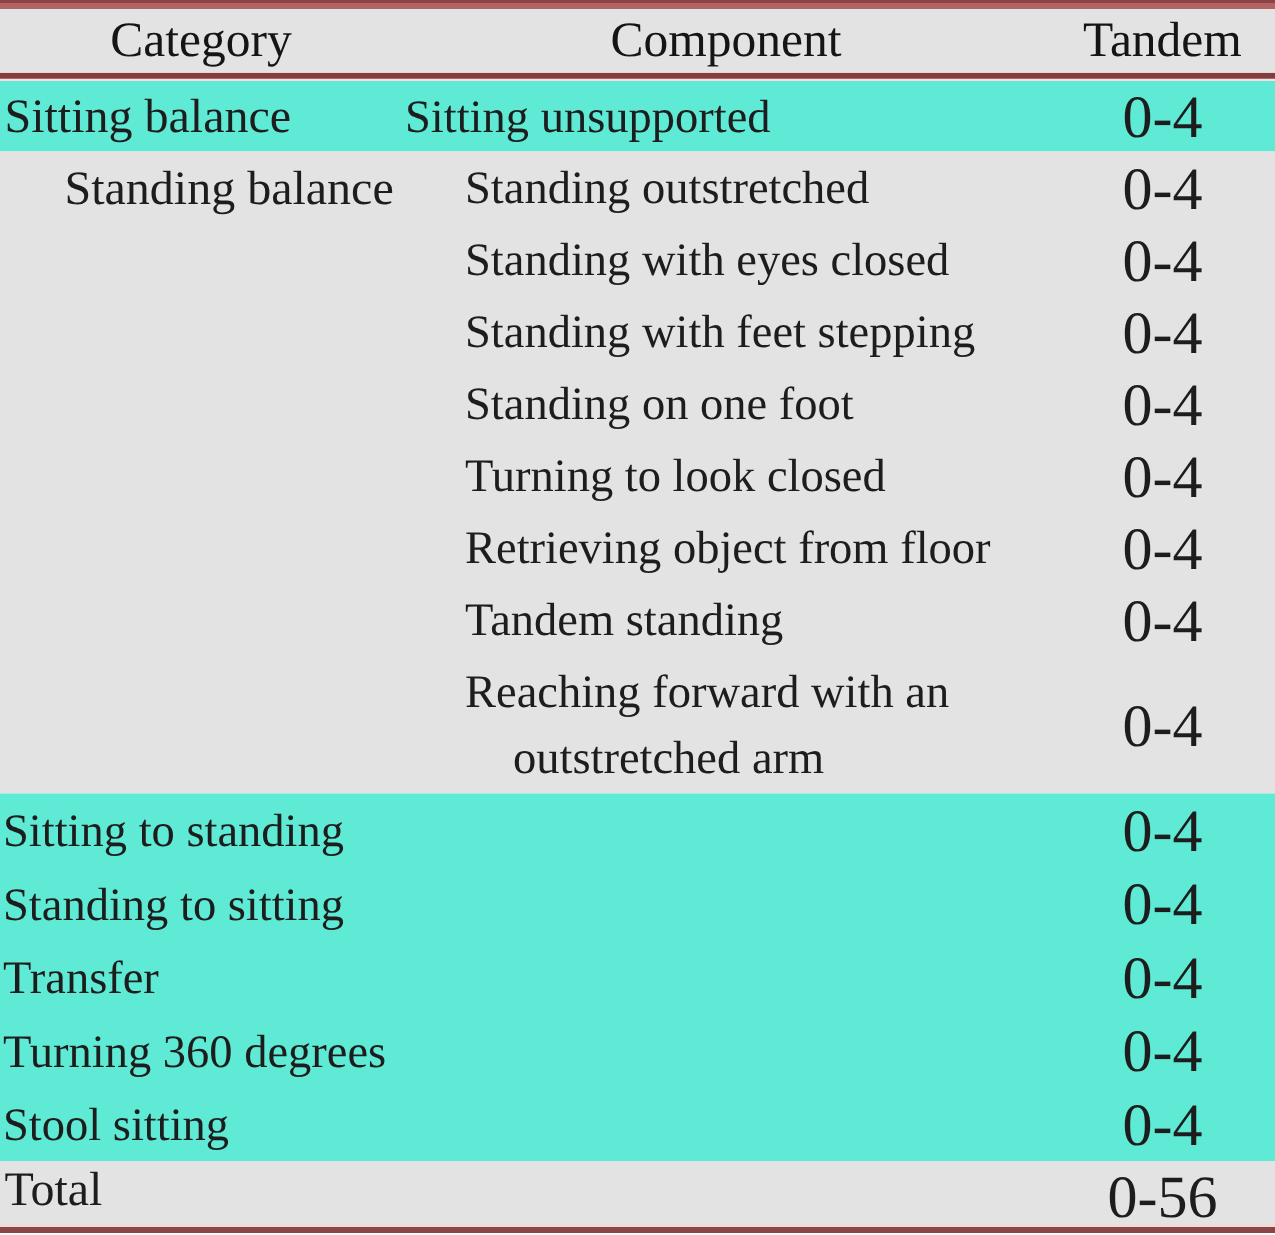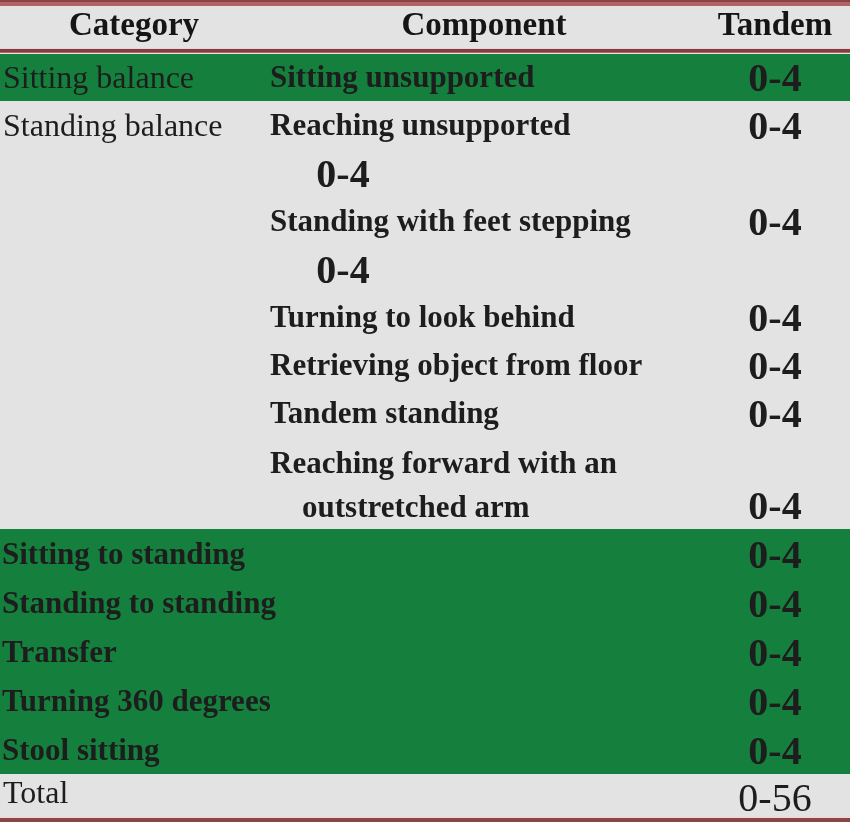--- a/index.html
+++ b/index.html
@@ -25,45 +25,45 @@
   .rule-bottom {
     height: 6px;
     background: linear-gradient(to bottom, #eedcd8 0 2px, #8a4548 2px 6px);
   }
 
   
   .thead {
     display: flex;
     height: 42px;
     background: #e3e3e4;
-    align-items: flex-start;
-    font-weight: bold;
+    align-items: center;
+    font-weight: normal;
     font-size: 33px;
     color: #151515;
   }
   .th { text-align: center; }
   .th-category  { width: 268px; }
   .th-component { width: 432px; }
   .th-score     { width: 150px; }
 
   
   .section { display: flex; }
-  .section.bg-white { background: #15803d; }
-  .section.bg-gray  { background: #e3e3e4; }
+  .section.bg-white { background: #5eead4; }
+  .section.bg-gray  { background: #e3e3e4; padding-left: 40px; }
 
   .cat-cell {
     width: 268px;
     box-sizing: border-box;
     padding-left: 3px;
     font-size: 32px;
     line-height: 48px;
   }
   .sec-rows { flex: 1; display: flex; flex-direction: column; }
 
-  .item-row { display: flex; align-items: flex-end; height: 48px; font-weight: bold; }
+  .item-row { display: flex; align-items: center; height: 48px; }
   .section.bg-white .item-row { height: 49px; }
   .section.bg-white .cat-cell { line-height: 49px; }
   .item-row.tall { height: 92px; }
 
   .comp {
     flex: 1;
     box-sizing: border-box;
     padding-left: 34px;
     text-indent: -32px;
     font-size: 31px;
@@ -116,35 +116,37 @@
         <div class="comp">Sitting unsupported</div>
         <div class="score">0-4</div>
       </div>
     </div>
   </div>
 
   <div class="section bg-gray">
     <div class="cat-cell">Standing balance</div>
     <div class="sec-rows">
       <div class="item-row">
-        <div class="comp">Reaching unsupported</div>
+        <div class="comp">Standing outstretched</div>
         <div class="score">0-4</div>
       </div>
       <div class="item-row">
+        <div class="comp">Standing with eyes closed</div>
         <div class="score">0-4</div>
       </div>
       <div class="item-row">
         <div class="comp">Standing with feet stepping</div>
         <div class="score">0-4</div>
       </div>
       <div class="item-row">
+        <div class="comp">Standing on one foot</div>
         <div class="score">0-4</div>
       </div>
       <div class="item-row">
-        <div class="comp">Turning to look behind</div>
+        <div class="comp">Turning to look closed</div>
         <div class="score">0-4</div>
       </div>
       <div class="item-row">
         <div class="comp">Retrieving object from floor</div>
         <div class="score">0-4</div>
       </div>
       <div class="item-row">
         <div class="comp">Tandem standing</div>
         <div class="score">0-4</div>
       </div>
@@ -156,21 +158,21 @@
     </div>
   </div>
 
   <div class="section bg-white">
     <div class="sec-rows">
       <div class="item-row">
         <div class="comp">Sitting to standing</div>
         <div class="score">0-4</div>
       </div>
       <div class="item-row">
-        <div class="comp">Standing to standing</div>
+        <div class="comp">Standing to sitting</div>
         <div class="score">0-4</div>
       </div>
       <div class="item-row">
         <div class="comp">Transfer</div>
         <div class="score">0-4</div>
       </div>
       <div class="item-row">
         <div class="comp">Turning 360 degrees</div>
         <div class="score">0-4</div>
       </div>

